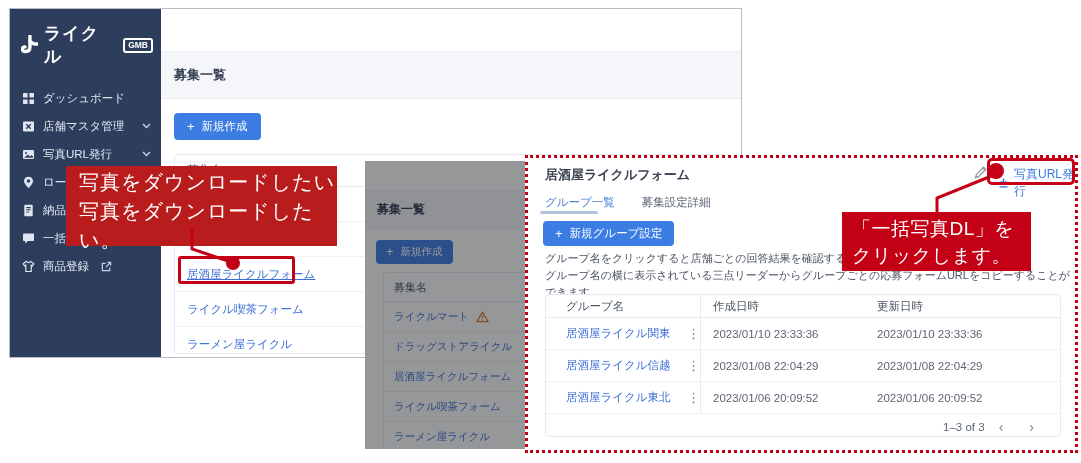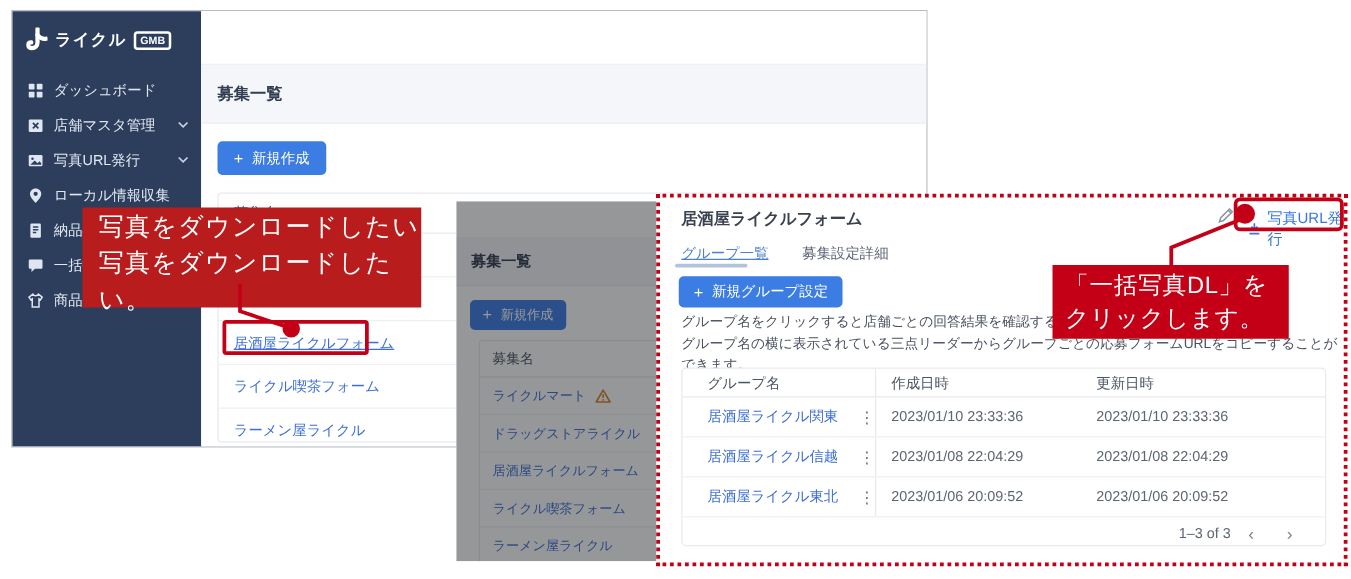--- a/index.html
+++ b/index.html
@@ -6,21 +6,21 @@
   body{
     width:1081px;height:463px;position:relative;overflow:hidden;
     background:#ffffff;font-family:"Liberation Sans",sans-serif;
     -webkit-font-smoothing:antialiased;
   }
   
   .win1{position:absolute;left:9px;top:8px;width:733px;height:350px;background:#fff;
         border:1px solid #b7bbc2;box-sizing:border-box;z-index:1;}
   .sidebar{position:absolute;left:0;top:0;bottom:0;width:151px;background:#2d3e5d;}
   .logo-row{display:flex;align-items:center;gap:6px;padding:13px 8px 8px 11px;}
-  .brand{font-size:13px;font-weight:bold;color:#fff;letter-spacing:1px;}
+  .brand{font-size:17px;font-weight:bold;color:#fff;letter-spacing:1px;}
   .gmb-badge{border:2px solid #fff;border-radius:3px;font-size:8.5px;font-weight:bold;
              color:#fff;padding:0 3px;line-height:11px;text-align:center;}
   .nav{margin-top:8px;}
   .nav-item{display:flex;align-items:center;gap:8px;height:28px;padding:0 10px 0 12px;
             font-size:11.5px;color:#e2e8f2;cursor:pointer;white-space:nowrap;}
   .nav-item svg{flex:0 0 auto;}
   .chev{margin-left:auto;}
   .main1{position:absolute;left:151px;right:0;top:0;bottom:0;background:#fff;}
   .topbar{height:42px;background:#fff;border-bottom:1px solid #eef0f3;}
   .band{height:46px;background:#f4f6f9;border-bottom:1px solid #eceef2;
@@ -56,21 +56,21 @@
   .t2-row .link{font-size:10.5px;}
   .dim{position:absolute;inset:0;background:rgba(22,24,28,0.45);z-index:5;}
   
   .win3{position:absolute;left:525px;top:155px;width:553px;height:298px;background:#fff;
         border:3px dotted #c30016;box-sizing:border-box;z-index:10;}
   .w3-title{position:absolute;left:17px;top:8px;font-size:13px;font-weight:bold;color:#3a4250;}
   .w3-edit{position:absolute;left:446px;top:7px;cursor:pointer;}
   .w3-dl{position:absolute;left:470px;top:8px;display:flex;align-items:center;gap:5px;
          color:#3a78e0;font-size:12px;cursor:pointer;}
   .w3-tabs{position:absolute;left:17px;top:37px;display:flex;gap:27px;font-size:11.5px;}
-  .w3-tab-active{color:#4a7fd6;cursor:pointer;text-decoration:underline;}
+  .w3-tab-active{color:#4a7fd6;cursor:pointer;}
   .w3-tab{color:#5a6474;cursor:pointer;}
   .w3-underline{position:absolute;left:12px;top:53px;width:58px;height:3px;background:#b4c3dd;
                 border-radius:2px;}
   .w3-newgroup{position:absolute;left:15px;top:63px;}
   .w3-desc{position:absolute;left:17px;top:92px;font-size:11px;color:#4a5260;line-height:17px;}
   .card3{position:absolute;left:17px;top:136px;width:514px;height:141px;background:#fff;
          border:1px solid #e8eaef;border-radius:4px;overflow:hidden;}
   .t3-head{display:flex;height:22px;align-items:center;font-size:11.5px;color:#4b5563;
            border-bottom:1px solid #e8eaef;}
   .t3-row{display:flex;height:31px;align-items:center;font-size:11.5px;

